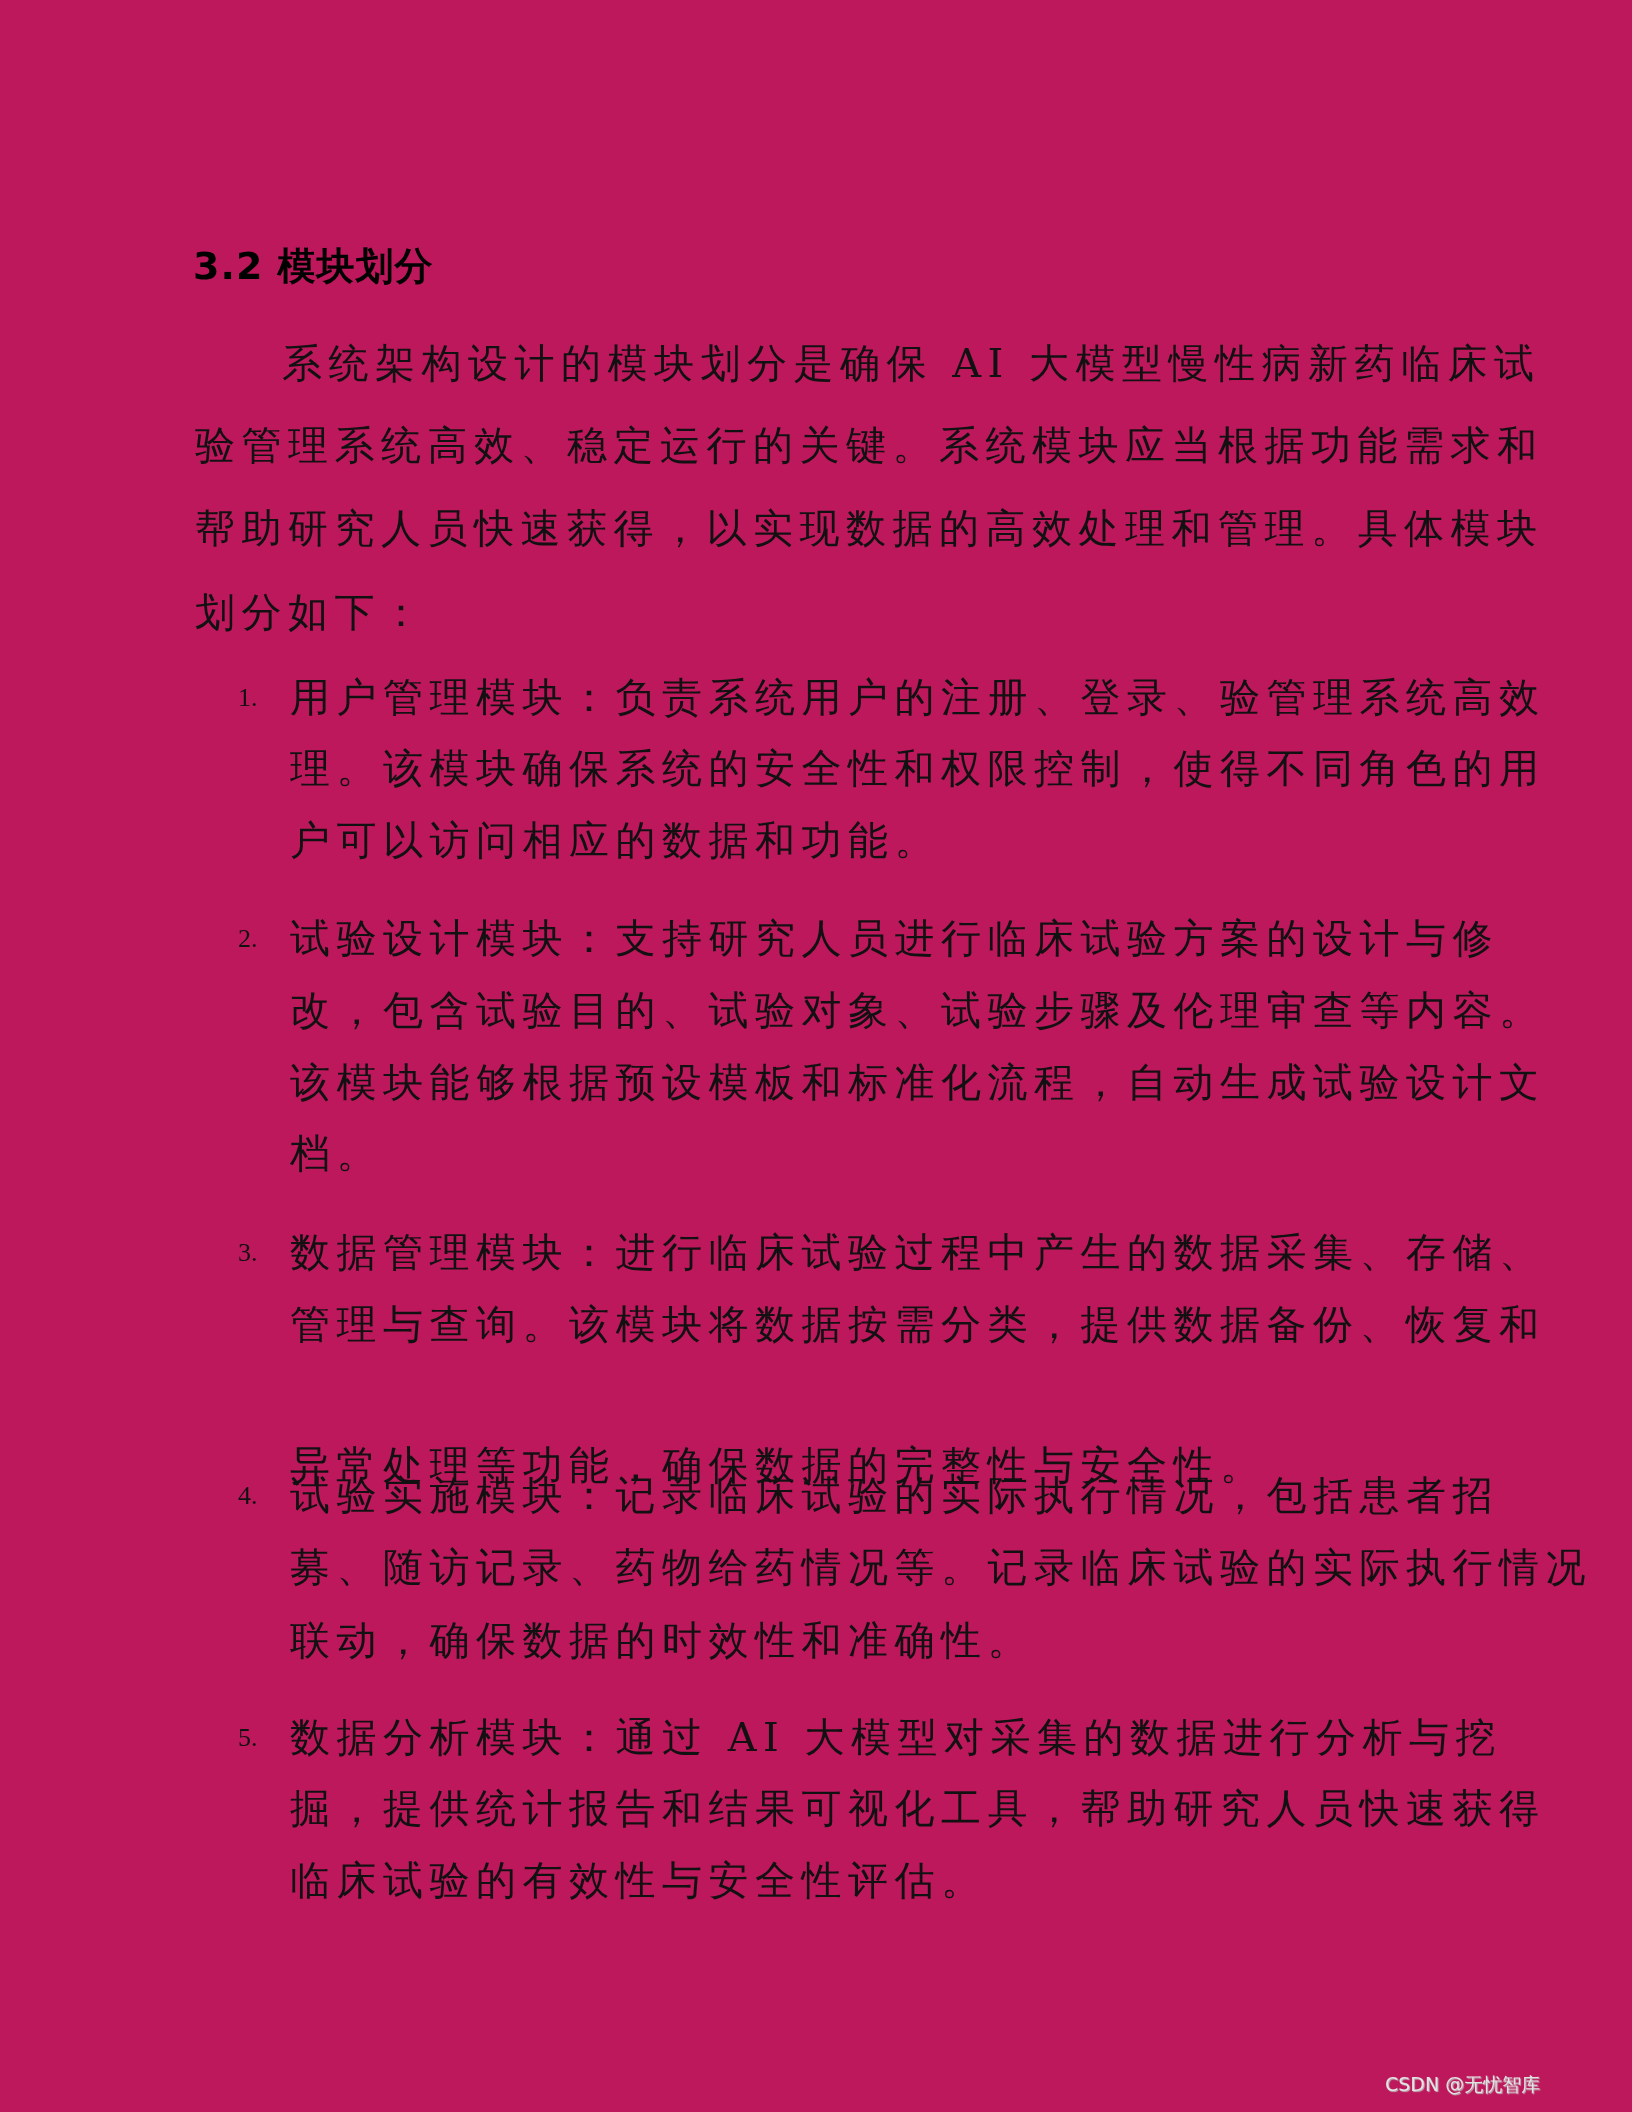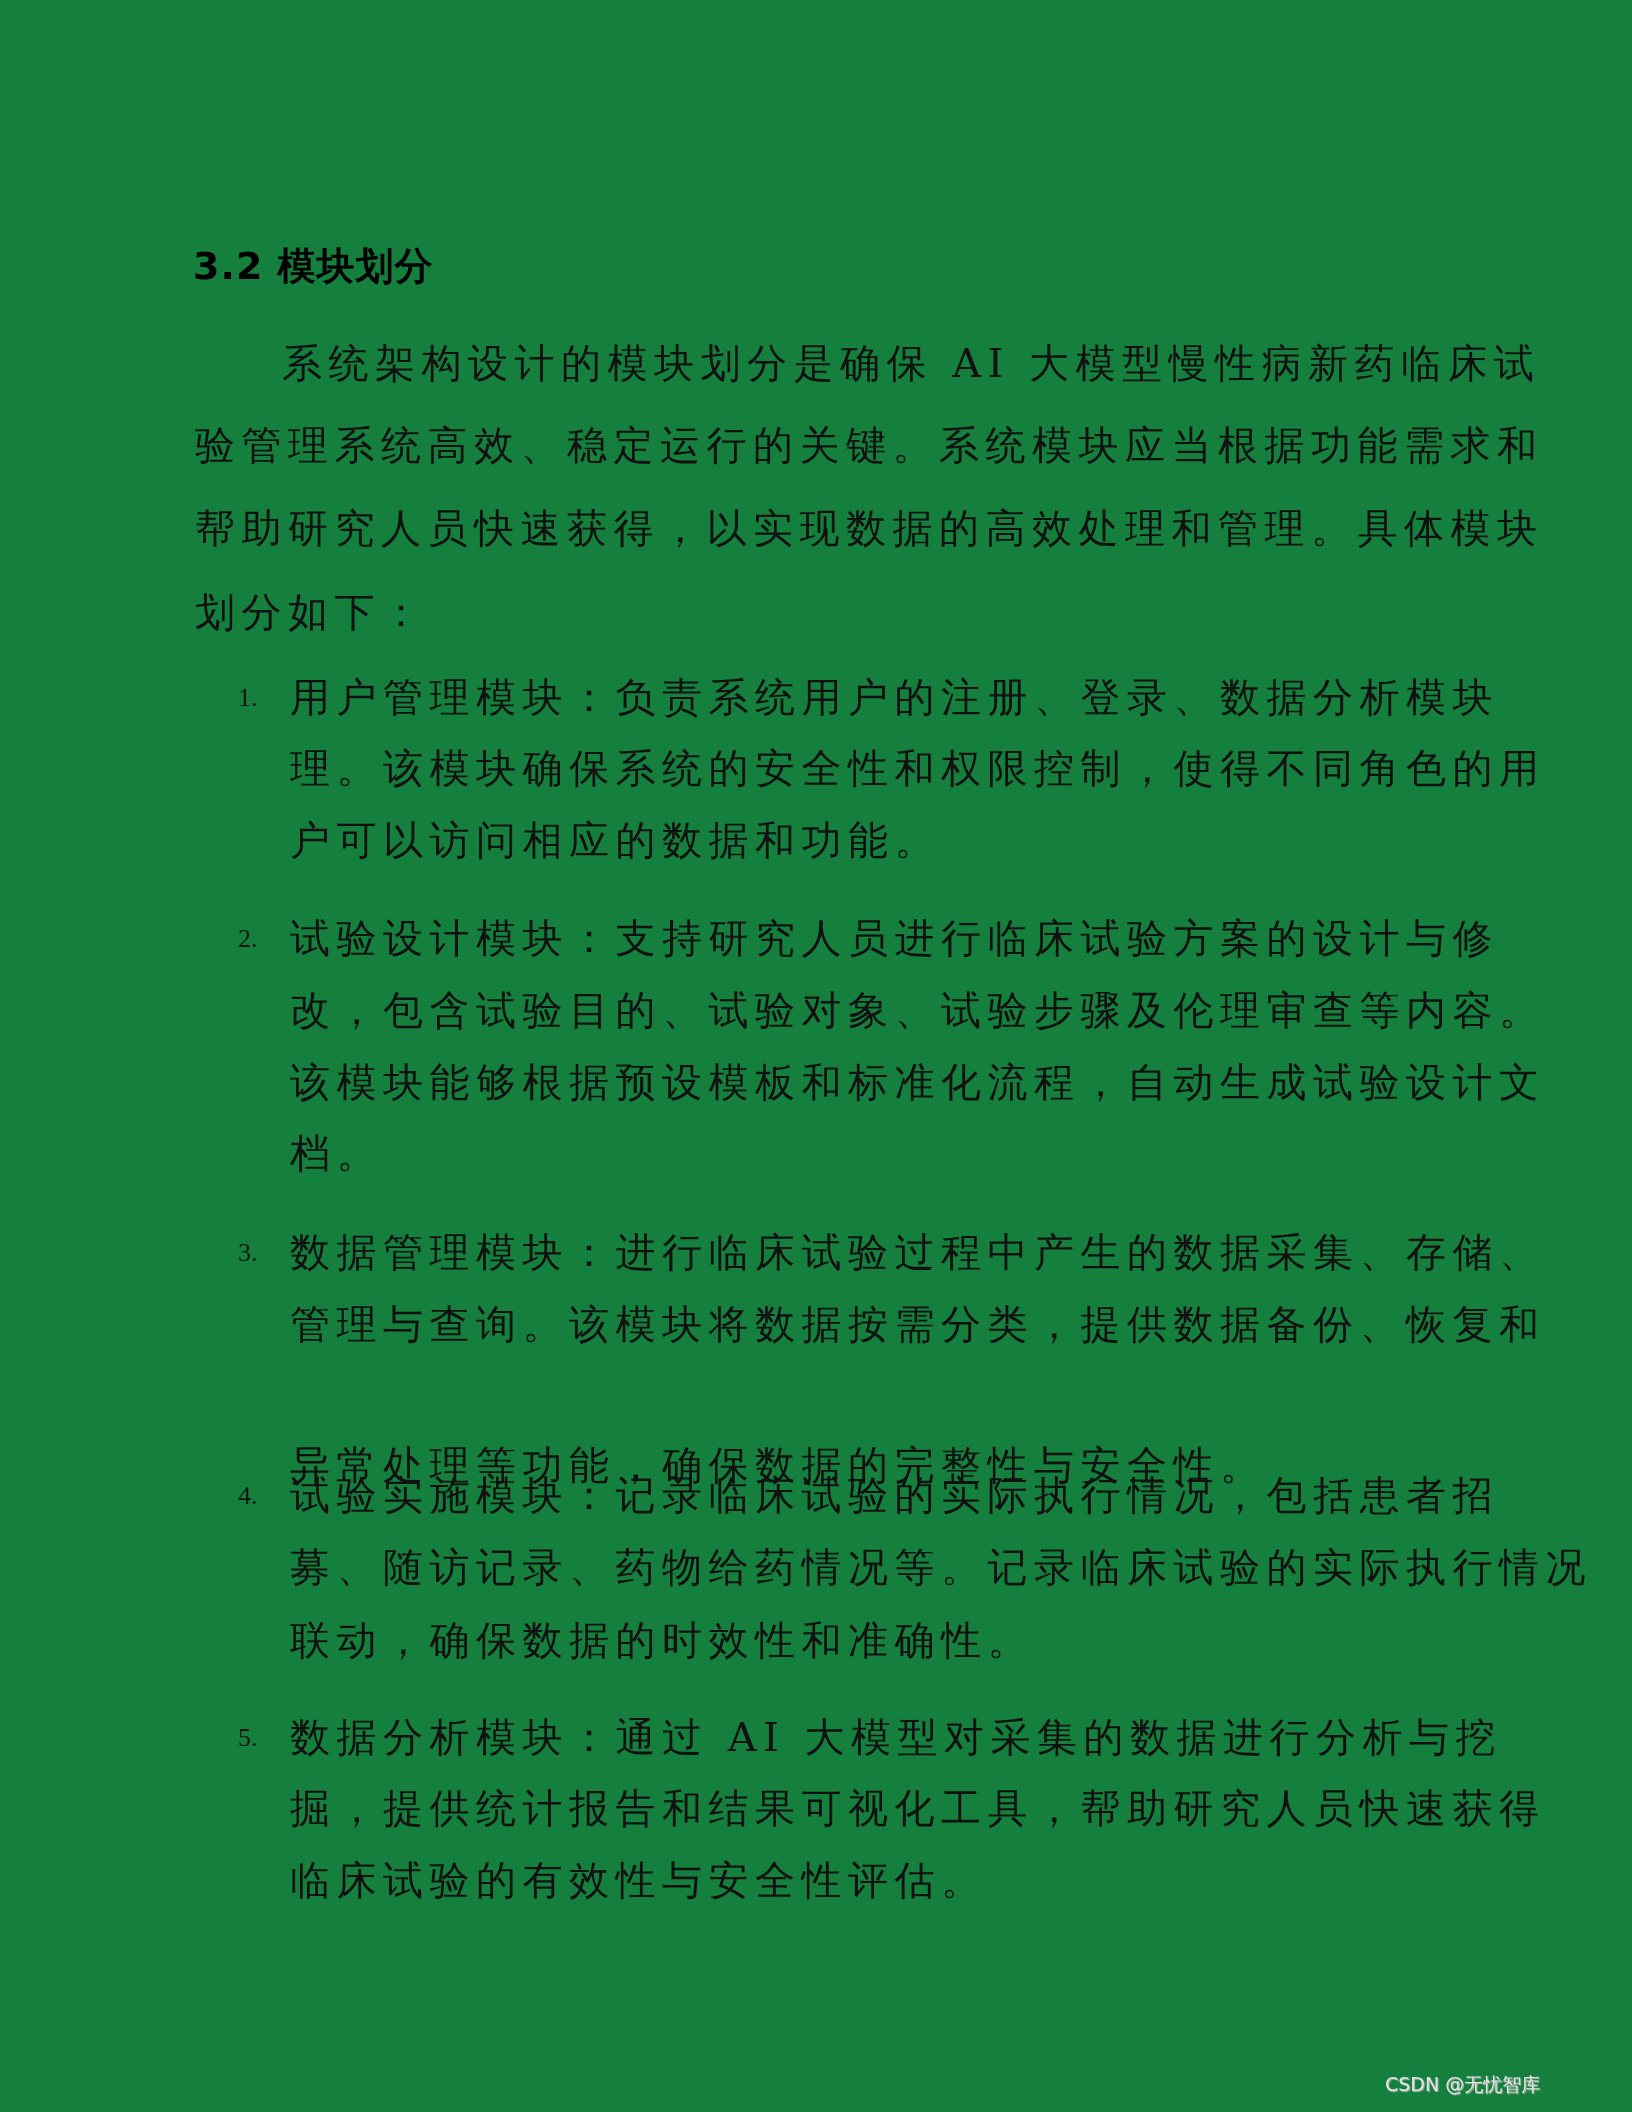--- a/index.html
+++ b/index.html
@@ -1,18 +1,18 @@
 <!DOCTYPE html>
 <html><head>
 <meta charset="utf-8">
 <style>
   html, body { margin: 0; padding: 0; background: #ffffff; }
   body { width: 1632px; height: 2112px; position: relative; overflow: hidden;
          font-family: "DejaVu Serif", "Liberation Serif", serif; color: #111111; }
-  .page { position: absolute; left: 0; top: 0; width: 1632px; height: 2112px; background: #15803d; }
+  .page { position: absolute; left: 0; top: 0; width: 1632px; height: 2112px; background: #be185d; }
   .heading { position: absolute; left: 193px; top: 244px; font-family: "DejaVu Sans", "Liberation Sans", sans-serif;
              font-weight: bold; font-size: 38px; line-height: 44px; letter-spacing: 1px; color: #000; white-space: nowrap; }
   .line { position: absolute; font-size: 40px; line-height: 44px; letter-spacing: 6.5px; white-space: nowrap; color: #111; }
   .num { position: absolute; font-family: "Liberation Serif", "DejaVu Serif", serif; font-size: 26px; line-height: 44px; color: #111; }
   .watermark { position: absolute; left: 1385px; top: 2064px; font-family: "DejaVu Sans", "Liberation Sans", sans-serif;
                font-size: 19px; line-height: 40px; color: #e3e3e3; white-space: nowrap;
                text-shadow: 1px 1px 1px #b8b8b8; }
 </style>
 </head>
 <body>
@@ -25,21 +25,21 @@
     <div class="line" style="left:282px; top:341px;">系统架构设计的模块划分是确保 AI 大模型慢性病新药临床试</div>
     <div class="line" style="left:195px; top:423px;">验管理系统高效、稳定运行的关键。系统模块应当根据功能需求和</div>
     <div class="line" style="left:195px; top:506px;">帮助研究人员快速获得，以实现数据的高效处理和管理。具体模块</div>
     <div class="line" style="left:195px; top:590px;">划分如下：</div>
   </div>
 
   <div>
 
     <div>
       <span class="num" style="left:238px; top:676px;">1.</span>
-      <div class="line" style="left:290px; top:675px;">用户管理模块：负责系统用户的注册、登录、数据分析模块</div>
+      <div class="line" style="left:290px; top:675px;">用户管理模块：负责系统用户的注册、登录、验管理系统高效</div>
       <div class="line" style="left:290px; top:746px;">理。该模块确保系统的安全性和权限控制，使得不同角色的用</div>
       <div class="line" style="left:290px; top:818px;">户可以访问相应的数据和功能。</div>
     </div>
 
     <div>
       <span class="num" style="left:238px; top:917px;">2.</span>
       <div class="line" style="left:290px; top:916px;">试验设计模块：支持研究人员进行临床试验方案的设计与修</div>
       <div class="line" style="left:290px; top:988px;">改，包含试验目的、试验对象、试验步骤及伦理审查等内容。</div>
       <div class="line" style="left:290px; top:1060px;">该模块能够根据预设模板和标准化流程，自动生成试验设计文</div>
       <div class="line" style="left:290px; top:1131px;">档。</div>

